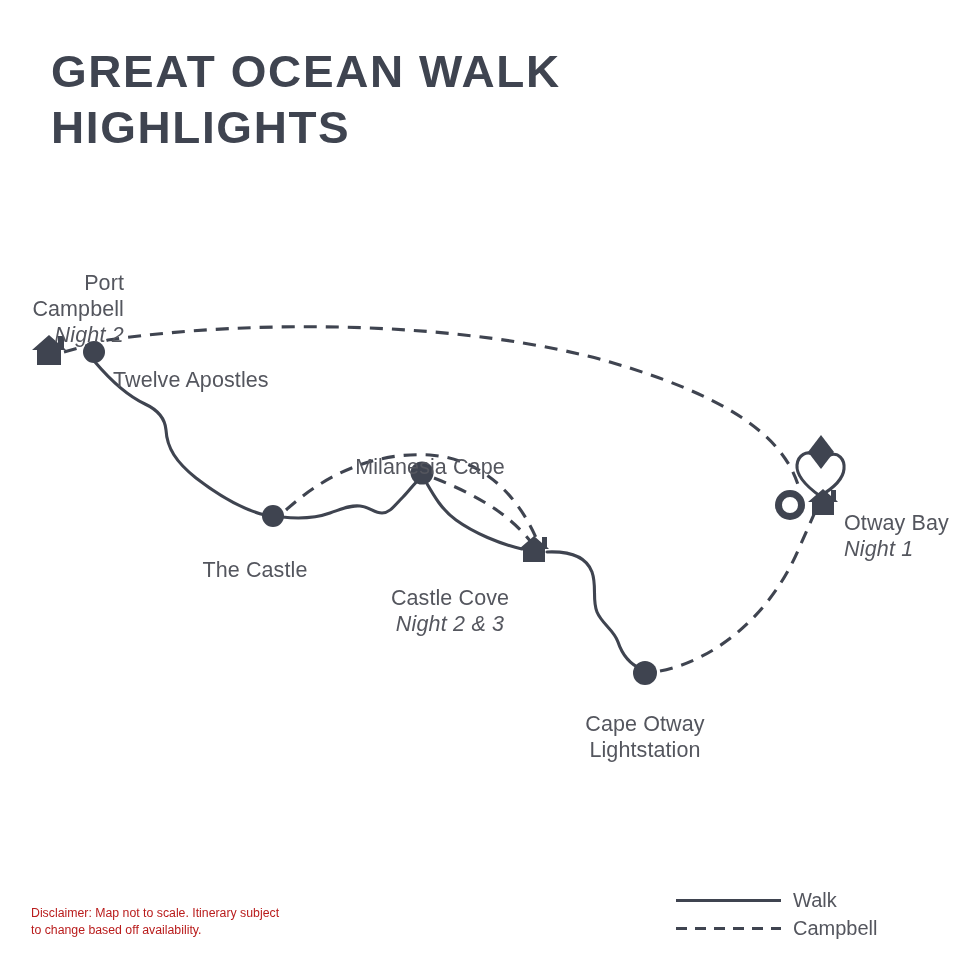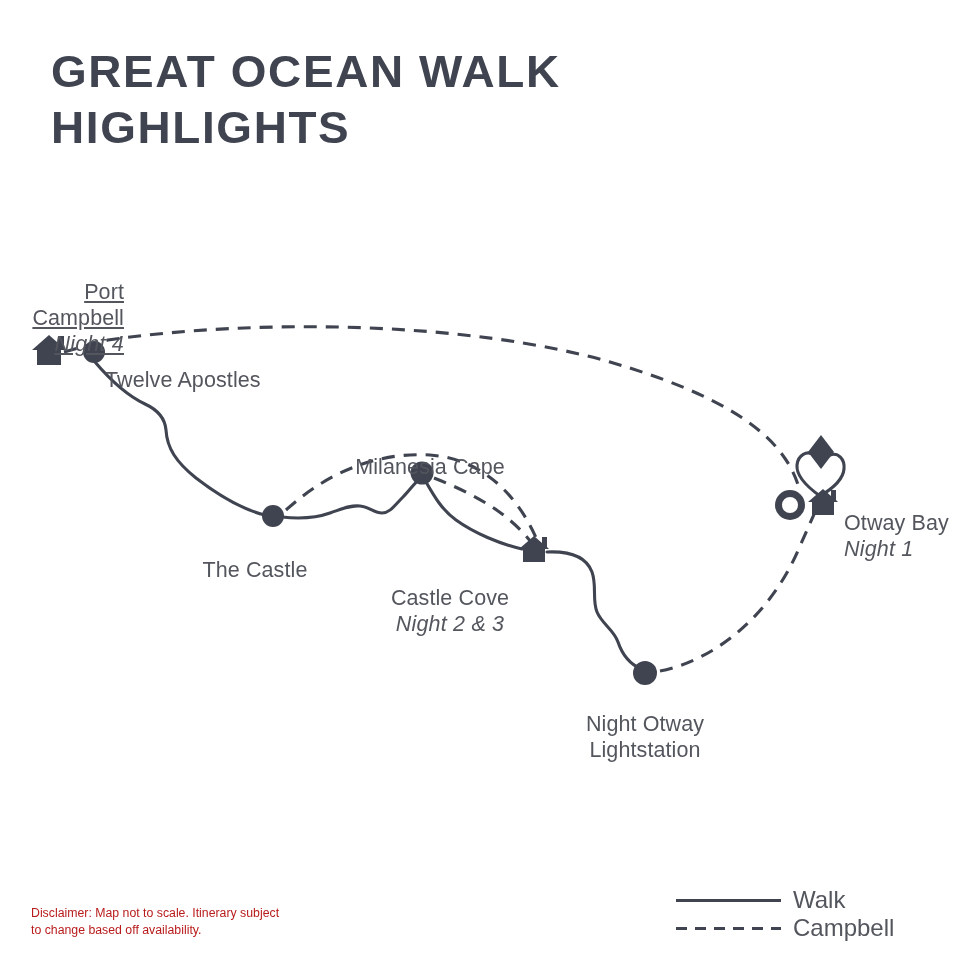--- a/index.html
+++ b/index.html
@@ -65,22 +65,22 @@
   }
   .place-label .night {
     display: block;
     font-style: italic;
     letter-spacing: 0.2px;
   }
   .place-label.align-right  { text-align: right; }
   .place-label.align-left   { text-align: left; }
   .place-label.align-center { text-align: center; }
 
-  #label-port-campbell { left: 0px;   top: 253px; width: 124px; text-decoration: underline; }
-  #label-twelve-apostles { left: 105px; top: 341px; width: 220px; }
+  #label-port-campbell { left: 0px;   top: 244px; width: 124px; }
+  #label-twelve-apostles { left: 113px; top: 341px; width: 220px; }
   #label-the-gables    { left: 145px; top: 531px; width: 220px; }
   #label-milanesia-gate{ left: 312px; top: 428px; width: 236px; }
   #label-castle-cove   { left: 330px; top: 559px; width: 240px; }
   #label-cape-otway    { left: 520px; top: 685px; width: 250px; }
   #label-apollo-bay    { left: 844px; top: 484px; width: 200px; }
 
   
   #legend {
     position: absolute;
     left: 676px;
@@ -108,21 +108,21 @@
       #3f4450 0px, #3f4450 11px,
       rgba(0,0,0,0) 11px, rgba(0,0,0,0) 19px
     );
     height: 2.6px;
   }
   .legend-text {
     position: absolute;
     left: 117px;
     top: 0px;
     color: #54565e;
-    font-size: 24px;
+    font-size: 20px;
     line-height: 28px;
     font-family: "Liberation Sans", sans-serif;
   }
 
   
   #disclaimer {
     position: absolute;
     left: 31px;
     top: 905px;
     width: 300px;
@@ -241,42 +241,42 @@
                L 812 515
                L 812 502 Z"></path>
     </g>
 
     <path fill="#3f4450" d="M 821 435 L 834 452 L 821 469 L 808 452 Z"></path>
   </svg>
 
   <div class="place-label align-right" id="label-port-campbell">
     <span>Port
 Campbell</span>
-    <span class="night">Night 4</span>
+    <span class="night">Night 2</span>
   </div>
 
   <div class="place-label align-left" id="label-twelve-apostles">
     <span>Twelve Apostles</span>
   </div>
 
   <div class="place-label align-center" id="label-the-gables">
     <span>The Castle</span>
   </div>
 
   <div class="place-label align-center" id="label-milanesia-gate">
     <span>Milanesia Cape</span>
   </div>
 
   <div class="place-label align-center" id="label-castle-cove">
     <span>Castle Cove</span>
     <span class="night">Night 2 &amp; 3</span>
   </div>
 
   <div class="place-label align-center" id="label-cape-otway">
-    <span>Night Otway
+    <span>Cape Otway
 Lightstation</span>
   </div>
 
   <div class="place-label align-left" id="label-apollo-bay">
     <span>Otway Bay</span>
     <span class="night">Night 1</span>
   </div>
 
   <div id="legend">
     <div class="legend-row">

